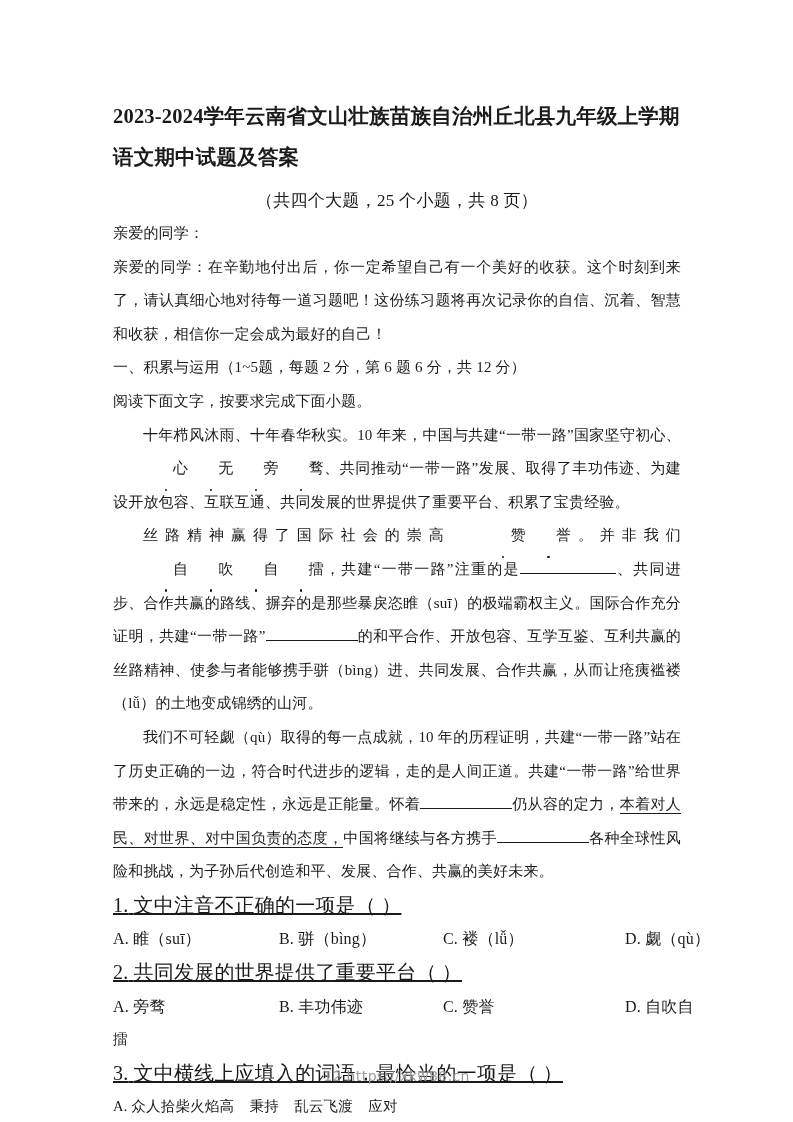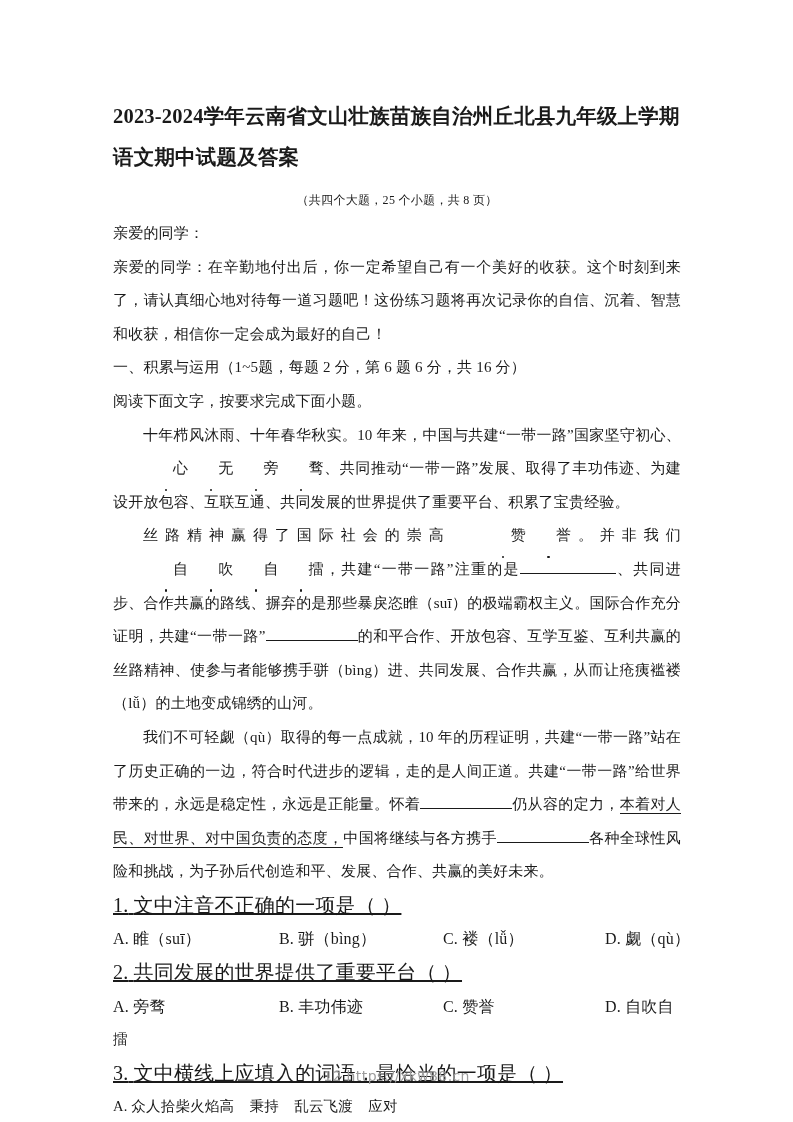--- a/index.html
+++ b/index.html
@@ -35,21 +35,21 @@
     font-weight: bold;
     line-height: 41px;
     letter-spacing: 0.2px;
     margin: 0;
     text-align: left;
   }
 
   
   .subtitle {
     text-align: center;
-    font-size: 12px;
+    font-size: 17px;
     line-height: 33px;
     margin-top: 6px;
     letter-spacing: 0.3px;
   }
 
   
   .para {
     font-size: 15px;
     line-height: 33.6px;
     margin: 0;
@@ -76,21 +76,21 @@
     letter-spacing: 0.2px;
   }
   .opt {
     position: absolute;
     top: 0;
     white-space: nowrap;
   }
   .opt-a { left: 0px; }
   .opt-b { left: 166px; }
   .opt-c { left: 330px; }
-  .opt-d { left: 492px; text-align: center; }
+  .opt-d { left: 512px; text-align: center; }
 
   .q-tail {
     font-size: 14.5px;
     line-height: 33.6px;
     margin: 0;
     letter-spacing: 0.2px;
   }
 
   .q3-opt {
     font-size: 14.5px;
@@ -157,21 +157,21 @@
   <div class="content">
 
     <div class="doc-title">2023-2024学年云南省文山壮族苗族自治州丘北县九年级上学期语文期中试题及答案</div>
 
     <div class="subtitle">（共四个大题，25 个小题，共 8 页）</div>
 
     <p class="para">亲爱的同学：</p>
 
     <p class="para">亲爱的同学：在辛勤地付出后，你一定希望自己有一个美好的收获。这个时刻到来了，请认真细心地对待每一道习题吧！这份练习题将再次记录你的自信、沉着、智慧和收获，相信你一定会成为最好的自己！</p>
 
-    <p class="para">一、积累与运用（1~5题，每题 2 分，第 6 题 6 分，共 16 分）</p>
+    <p class="para">一、积累与运用（1~5题，每题 2 分，第 6 题 6 分，共 12 分）</p>
 
     <p class="para">阅读下面文字，按要求完成下面小题。</p>
 
     <p class="para indent"><span>十年栉风沐雨、十年春华秋实。10 年来，中国与共建“一带一路”国家坚守初心、</span><span class="dotted"><span class="ch">心</span><span class="ch">无</span><span class="ch">旁</span><span class="ch">骛</span></span><span>、共同推动“一带一路”发展、取得了丰功伟迹、为建设开放包容、互联互通、共同发展的世界提供了重要平台、积累了宝贵经验。</span></p>
 
     <p class="para indent"><span>丝路精神赢得了国际社会的崇高</span><span class="dotted"><span class="ch">赞</span><span class="ch">誉</span></span><span>。并非我们</span><span class="dotted"><span class="ch">自</span><span class="ch">吹</span><span class="ch">自</span><span class="ch">擂</span></span><span>，共建“一带一路”注重的是</span><span class="blank blank-1"></span><span>、共同进步、合作共赢的路线、摒弃的是那些暴戾恣睢（suī）的极端霸权主义。国际合作充分证明，共建“一带一路”</span><span class="blank blank-2"></span><span>的和平合作、开放包容、互学互鉴、互利共赢的丝路精神、使参与者能够携手骈（bìng）进、共同发展、合作共赢，从而让疮痍褴褛（lǚ）的土地变成锦绣的山河。</span></p>
 
     <p class="para indent"><span>我们不可轻觑（qù）取得的每一点成就，10 年的历程证明，共建“一带一路”站在了历史正确的一边，符合时代进步的逻辑，走的是人间正道。共建“一带一路”给世界带来的，永远是稳定性，永远是正能量。怀着</span><span class="blank blank-3"></span><span>仍从容的定力，</span><span class="uline">本着对人民、对世界、对中国负责的态度，</span><span>中国将继续与各方携手</span><span class="blank blank-4"></span><span>各种全球性风险和挑战，为子孙后代创造和平、发展、合作、共赢的美好未来。</span></p>
 
     <p class="q-line"><span>1.</span>&nbsp;<span>文中注音不正确的一项是（      ）</span></p>

